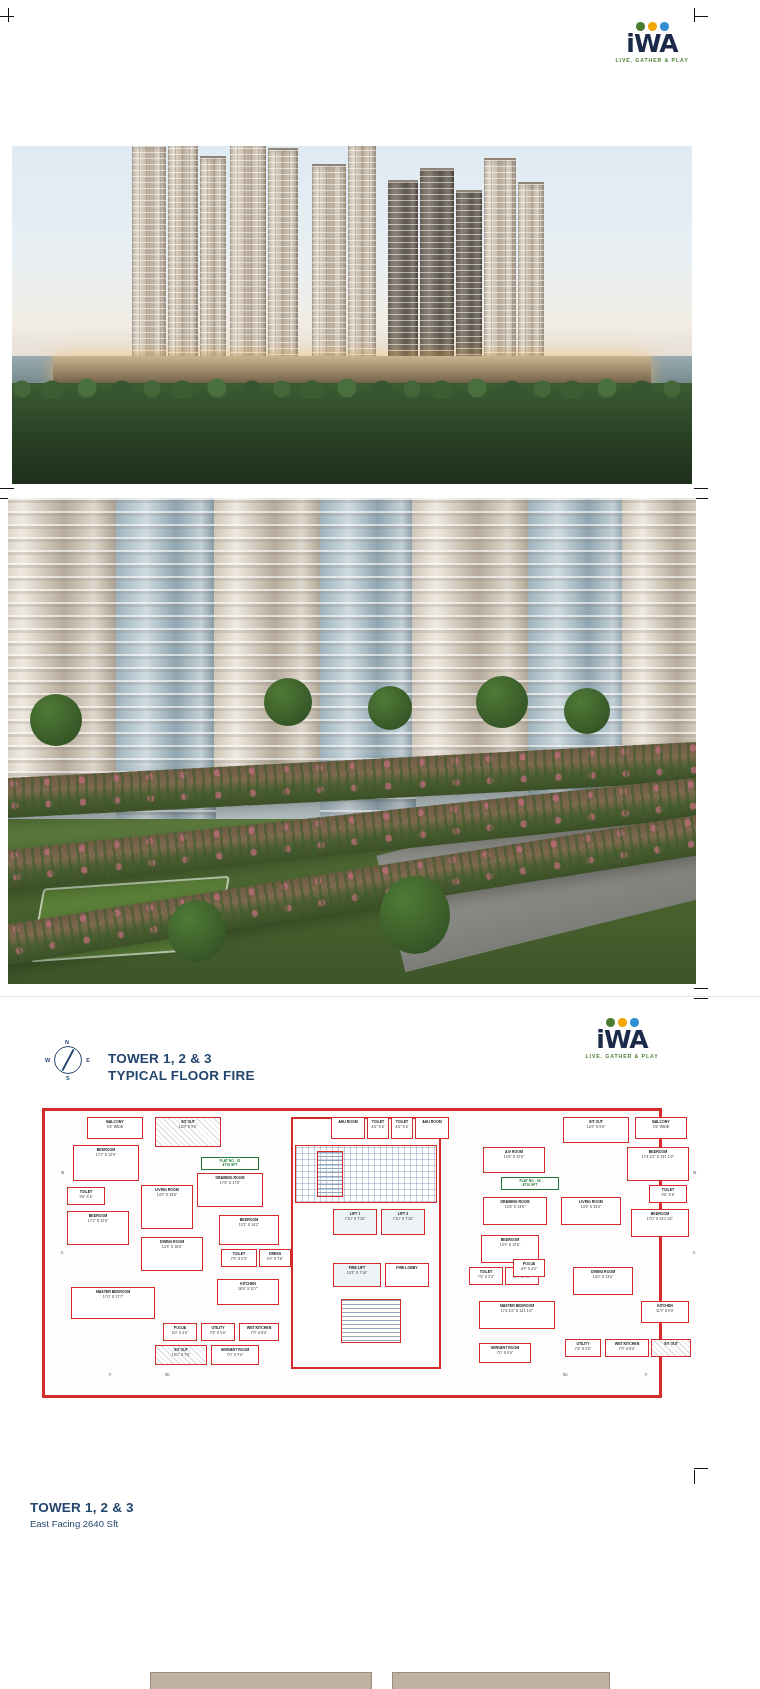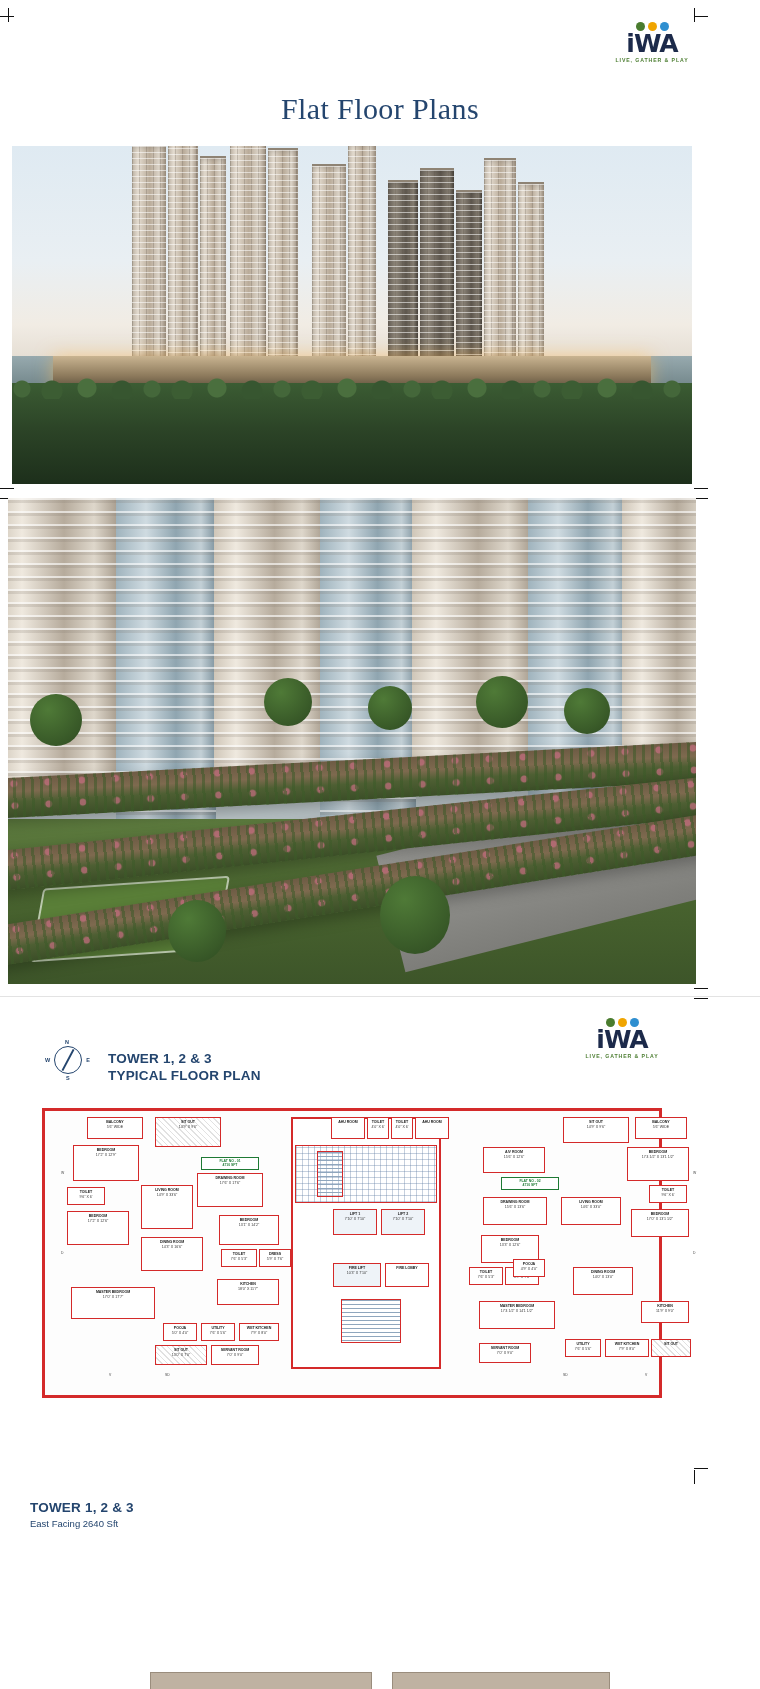--- a/index.html
+++ b/index.html
@@ -373,21 +373,20 @@
   <div class="logo" style="left:608px; top:22px; width:88px;">
     <div class="dots">
       <i style="background:#4a7c2f"></i>
         <i style="background:#f0a500"></i>
         <i style="background:#2f8fd0"></i>
     </div>
     <div class="word">iWA</div>
     <div class="tag">LIVE, GATHER &amp; PLAY</div>
   </div>
 
-  <div class="main-title">Flat Floor Plans</div>
 
   <div class="hero1">
     <div class="sky"></div>
     <div class="hills"></div>
 
     <div class="twr" style="left:120px; width:34px; height:210px;"></div>
     <div class="twr" style="left:156px; width:30px; height:232px;"></div>
     <div class="twr" style="left:188px; width:26px; height:198px;"></div>
     <div class="twr" style="left:218px; width:36px; height:226px;"></div>
     <div class="twr" style="left:256px; width:30px; height:206px;"></div>
@@ -448,21 +447,21 @@
       <div class="ring"></div>
       <div class="needle"></div>
       <span class="n">N</span>
       <span class="s">S</span>
       <span class="e">E</span>
       <span class="w">W</span>
     </div>
 
     <div class="plan-heading">
       <div>TOWER 1, 2 &amp; 3</div>
-      <div>TYPICAL FLOOR PLAN</div>
+      <div>TYPICAL FLOOR FIRE</div>
     </div>
 
     <div class="plan-box">
 
       <div class="room" style="left:42px; top:6px; width:56px; height:22px;">
         <span class="nm">BALCONY</span>
         <span class="dim">5'6" WIDE</span>
       </div>
       <div class="room hatch" style="left:110px; top:6px; width:66px; height:30px;">
         <span class="nm">SIT OUT</span>

